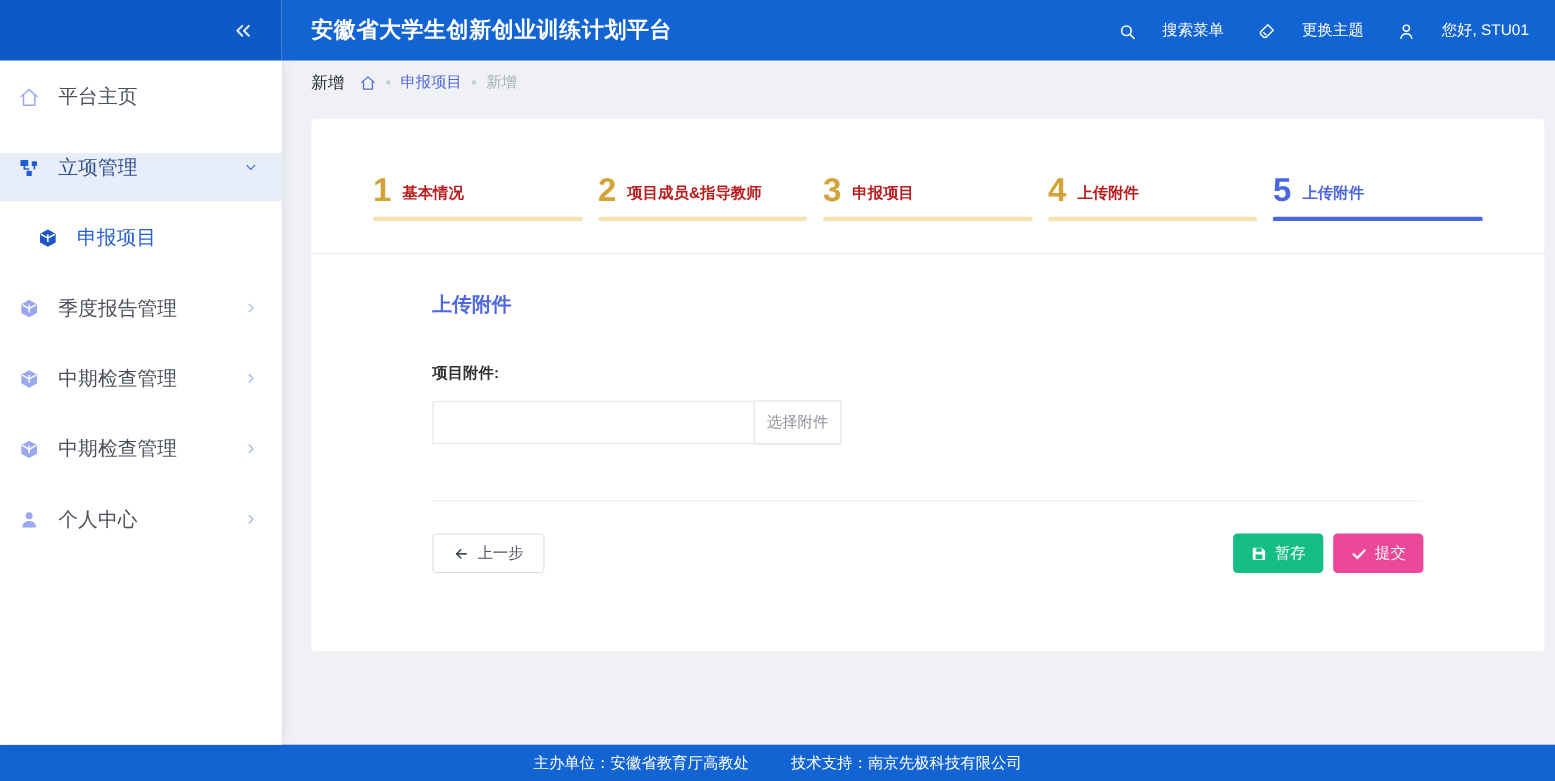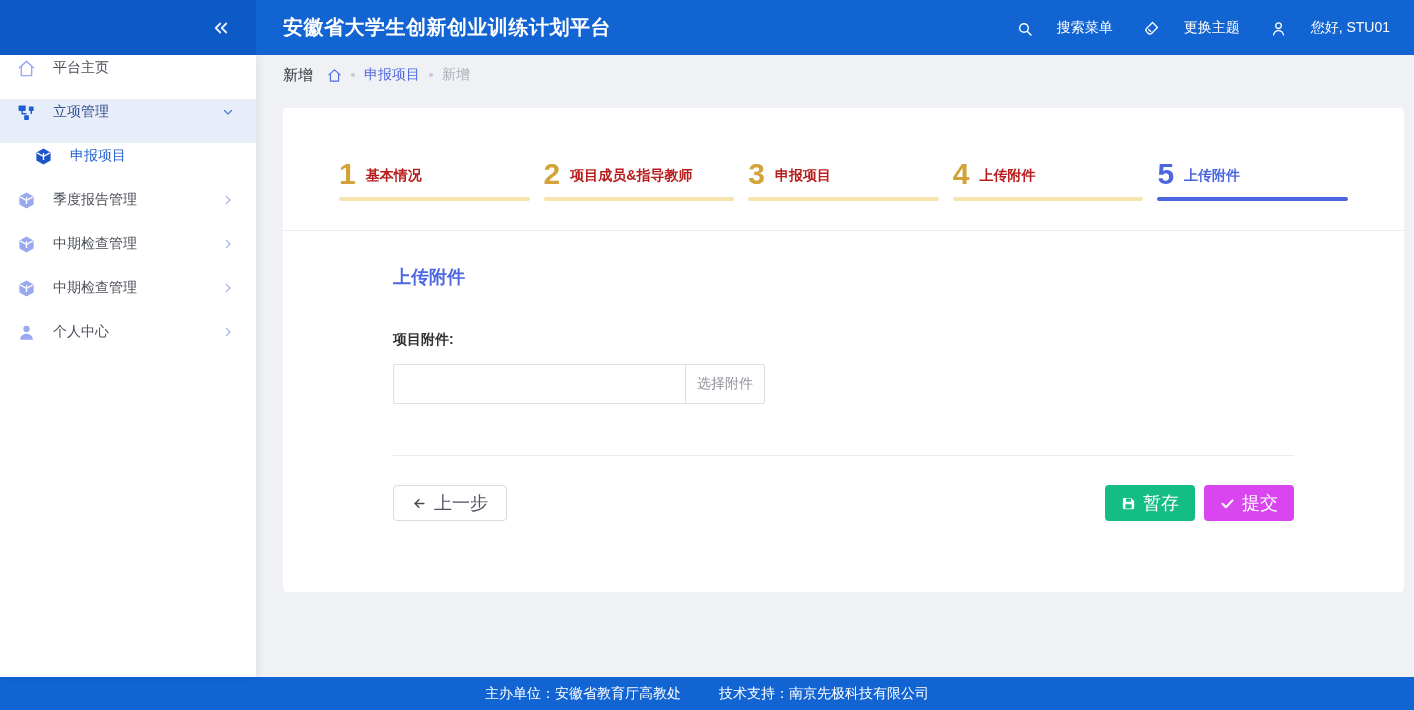--- a/index.html
+++ b/index.html
@@ -12,22 +12,22 @@
   .collapse-btn { color:#e8eefb; cursor:pointer; display:flex; align-items:center; }
   .header-main { flex:1; background:#1264d2; display:flex; align-items:center; padding:0 24px 0 27px; }
   .header-title { color:#ffffff; font-size:20px; font-weight:bold; letter-spacing:.5px; }
   .header-right { margin-left:auto; display:flex; align-items:center; gap:30px; }
   .header-item { display:flex; align-items:flex-end; gap:24px; color:#ffffff; font-size:14px; cursor:pointer; }
   .header-item svg { display:block; }
 
   
   .sidebar { position:absolute; top:55px; left:0; bottom:33px; width:256px; background:#ffffff;
     box-shadow:2px 0 8px rgba(20,40,80,.08); z-index:5; }
-  .side-item { height:44px; display:flex; align-items:center; padding:0 22px 18px 17px; font-size:14px;
-    color:#4a4f58; cursor:pointer; }
+  .side-item { height:44px; display:flex; align-items:center; padding:0 22px 18px 17px; font-size:18px;
+    color:#4a4f58; cursor:pointer;margin-top:20px; }
   .side-item .s-icon { width:19px; height:19px; color:#9aa8f0; flex:none; }
   .side-item .s-label { margin-left:17px; }
   .side-item .s-arrow { margin-left:auto; color:#a9b6e8; display:flex; }
   .side-item.active-parent { background:#e8eef9; color:#35508f; }
   .side-item.active-parent .s-icon { color:#1e5ed2; }
   .side-item.active-parent .s-arrow { color:#4a7ad6; }
   .side-item.sub { padding-left:34px; }
   .side-item.sub .s-icon { color:#1e56c8; }
   .side-item.sub.selected { color:#2660cf; }
 
@@ -60,26 +60,26 @@
   .field-label { margin-top:42px; font-size:14px; font-weight:bold; color:#303133; }
   .file-group { margin-top:15px; display:flex; width:372px; height:40px; }
   .file-input { flex:1; border:1px solid #dcdfe6; border-right:none; border-radius:2px 0 0 2px;
     padding:0 12px; font-size:14px; color:#606266; outline:none; background:#fff; }
   .file-btn { width:80px; border:1px solid #dcdfe6; border-radius:0 2px 2px 0; background:#fff;
     color:#909399; font-size:14px; display:flex; align-items:center; justify-content:center; cursor:pointer; }
   .form-divider { height:1px; background:#e9ecf0; margin-top:51px; }
 
   
   .actions { margin-top:29px; display:flex; align-items:center; }
-  .btn { height:36px; border-radius:4px; font-size:18px; display:inline-flex; align-items:center;
+  .btn { height:36px; border-radius:4px; font-size:14px; display:inline-flex; align-items:center;
     gap:7px; cursor:pointer; border:none; padding:0 16px; }
   .btn-prev { background:#ffffff; border:1px solid #d9dce3; color:#4c5260; padding:0 18px; }
   .actions-right { margin-left:auto; display:flex; gap:9px; }
   .btn-save { background:#14bd84; color:#ffffff; }
-  .btn-submit { background:#d946ef; color:#ffffff; }
+  .btn-submit { background:#ec4899; color:#ffffff; }
 
   
   .footer { position:absolute; left:0; bottom:0; width:1414px; height:33px; background:#1264d2;
     display:flex; align-items:center; justify-content:center; gap:38px; color:#ffffff; font-size:14px; }
 </style>
 </head>
 <body>
 
 <div class="header">
   <div class="logo-area">

